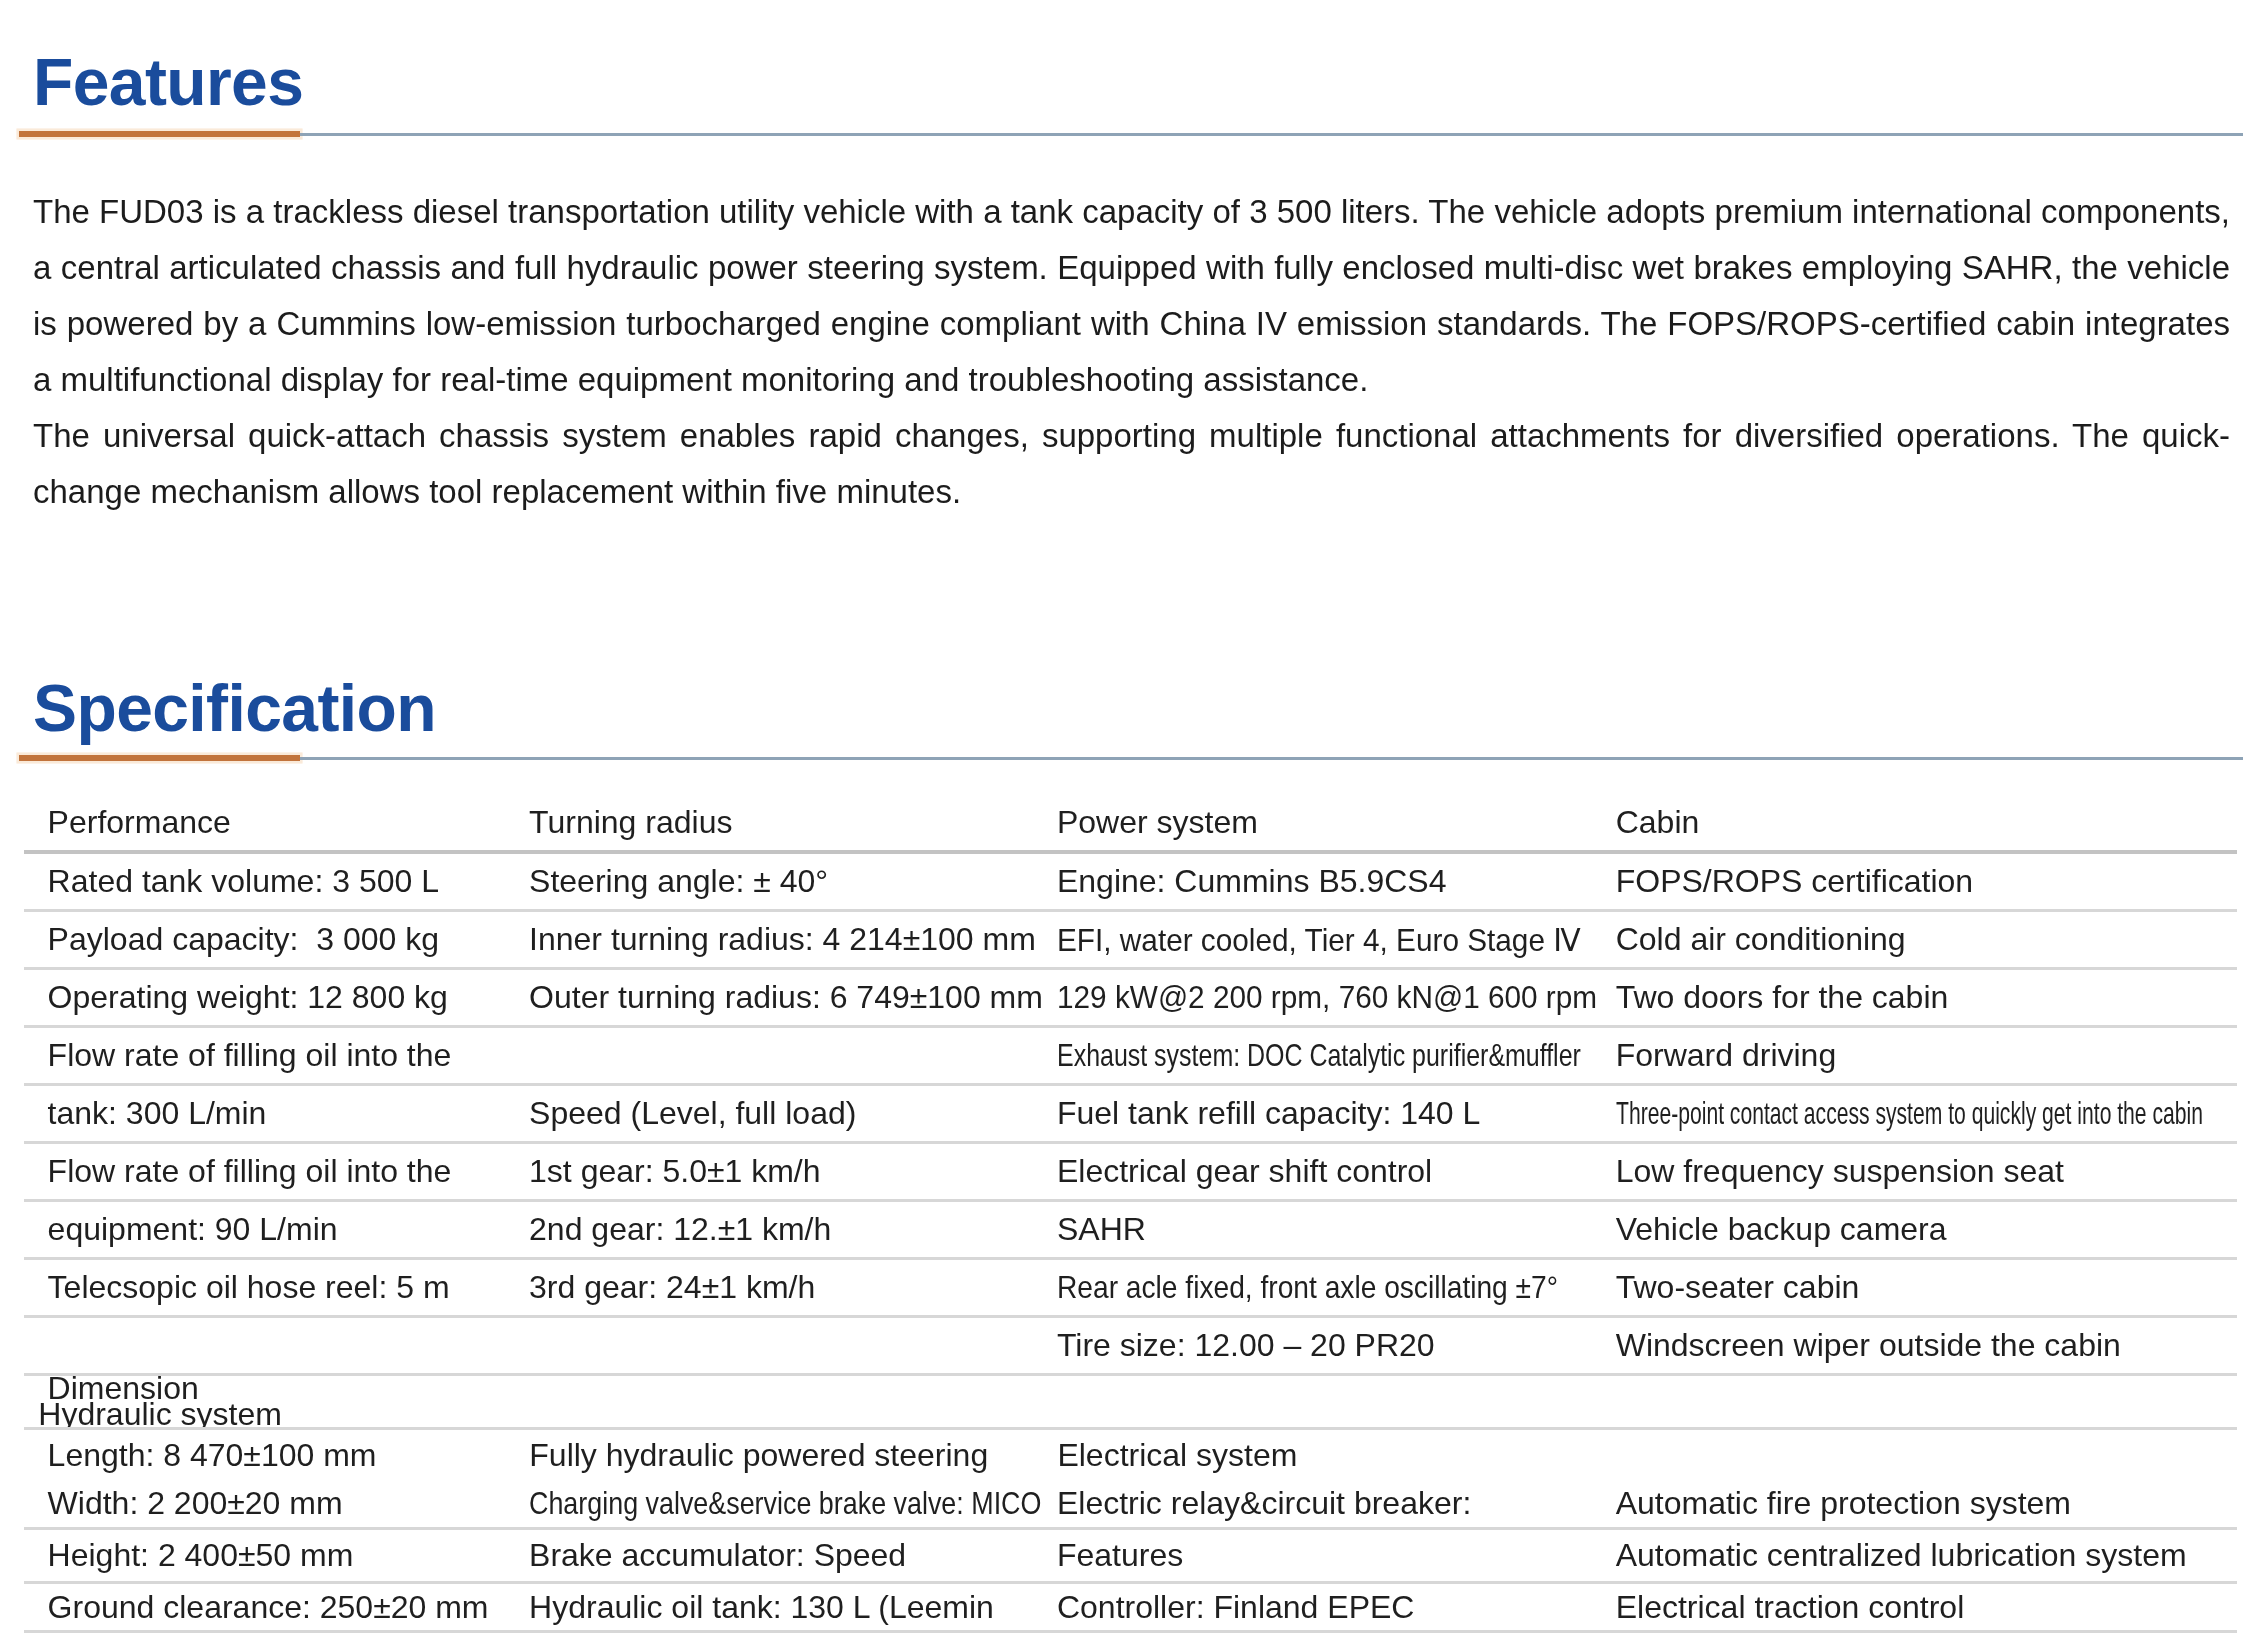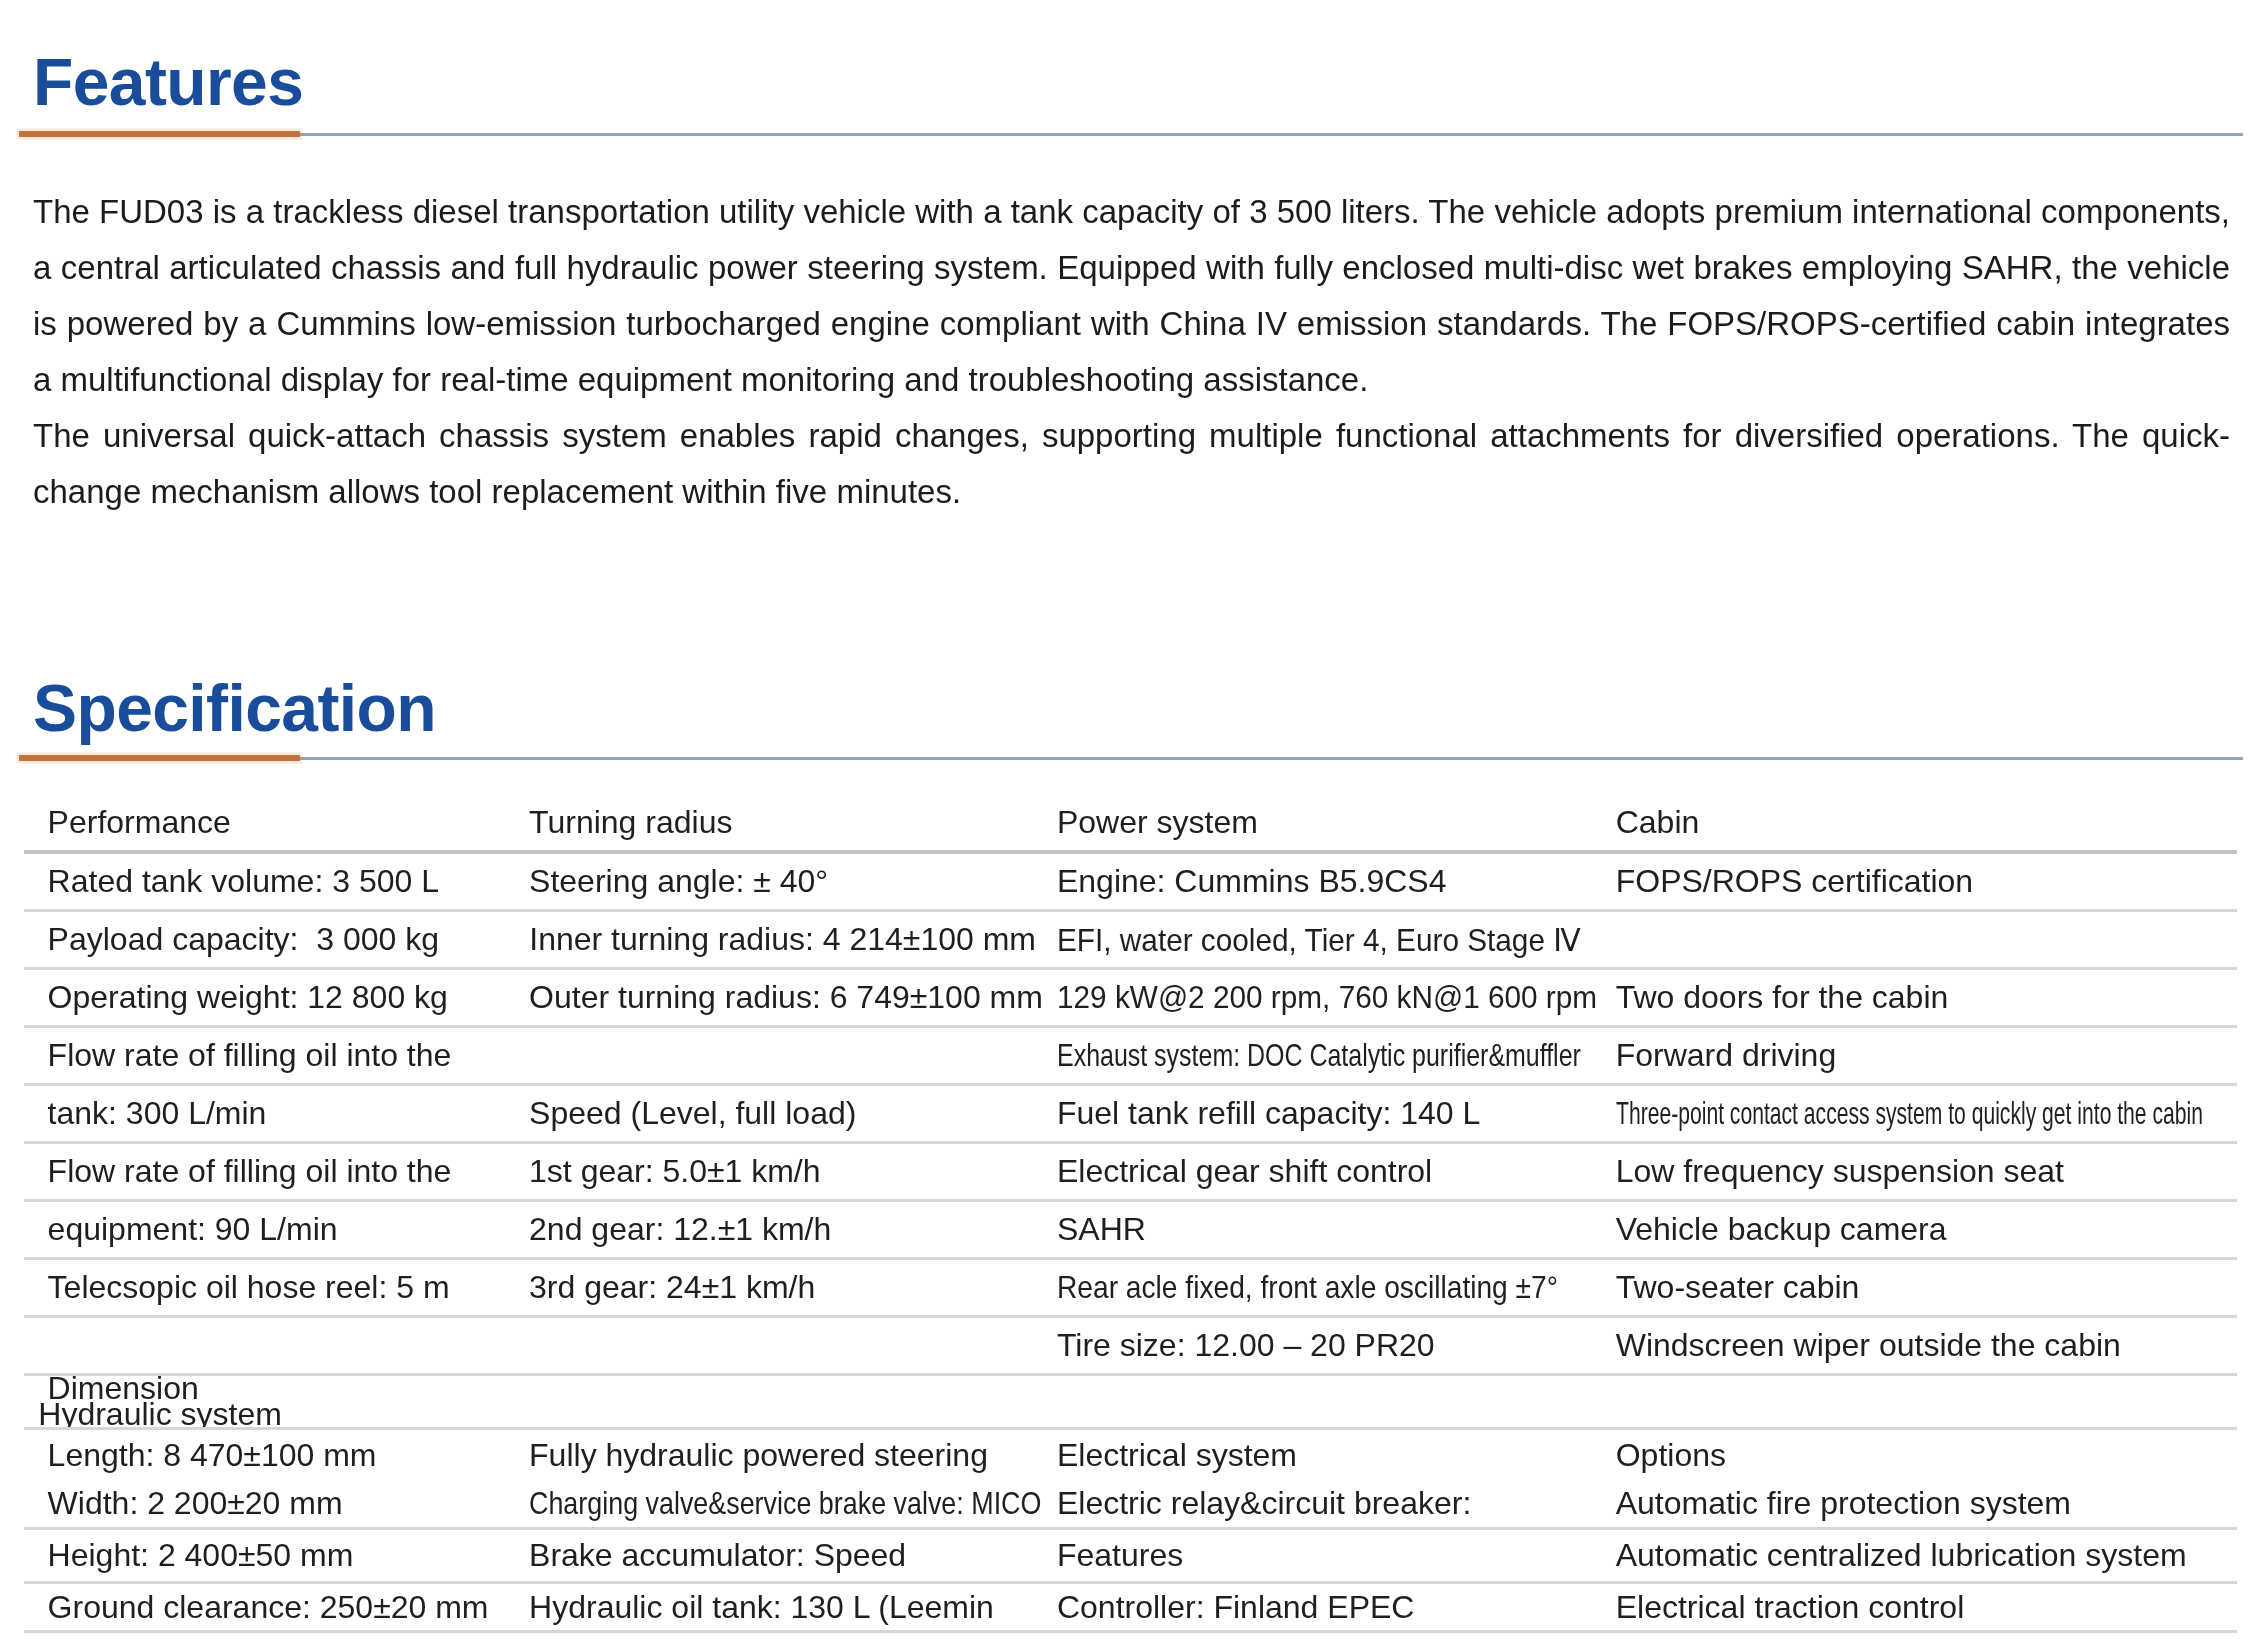--- a/index.html
+++ b/index.html
@@ -131,20 +131,21 @@
       <div class="cell"><span class="t">Rated tank volume: 3 500 L</span></div>
       <div class="cell"><span class="t">Steering angle: ± 40°</span></div>
       <div class="cell"><span class="t">Engine: Cummins B5.9CS4</span></div>
       <div class="cell"><span class="t">FOPS/ROPS certification</span></div>
     </div>
 
     <div class="trow r">
       <div class="cell"><span class="t">Payload capacity:  3 000 kg</span></div>
       <div class="cell"><span class="t">Inner turning radius: 4 214±100 mm</span></div>
       <div class="cell"><span class="t c93">EFI, water cooled, Tier 4, Euro Stage Ⅳ</span></div>
+      <div class="cell"><span class="t">Cold air conditioning</span></div>
     </div>
 
     <div class="trow r">
       <div class="cell"><span class="t">Operating weight: 12 800 kg</span></div>
       <div class="cell"><span class="t">Outer turning radius: 6 749±100 mm</span></div>
       <div class="cell"><span class="t c93">129 kW@2 200 rpm, 760 kN@1 600 rpm</span></div>
       <div class="cell"><span class="t">Two doors for the cabin</span></div>
     </div>
 
     <div class="trow r">
@@ -193,21 +194,20 @@
       <div class="cell"><span class="t">Dimension</span></div>
       <div class="cell"><span class="t">Hydraulic system</span></div>
       <div class="cell"><span class="t"></span></div>
       <div class="cell"><span class="t"></span></div>
     </div>
 
     <div class="trow r11a">
       <div class="cell"><span class="t">Length: 8 470±100 mm</span></div>
       <div class="cell"><span class="t">Fully hydraulic powered steering</span></div>
       <div class="cell"><span class="t">Electrical system</span></div>
-      <div class="cell"><span class="t">Options</span></div>
     </div>
 
     <div class="trow r11b">
       <div class="cell"><span class="t">Width: 2 200±20 mm</span></div>
       <div class="cell"><span class="t c84">Charging valve&amp;service brake valve: MICO</span></div>
       <div class="cell"><span class="t">Electric relay&amp;circuit breaker:</span></div>
       <div class="cell"><span class="t">Automatic fire protection system</span></div>
     </div>
 
     <div class="trow r12">

